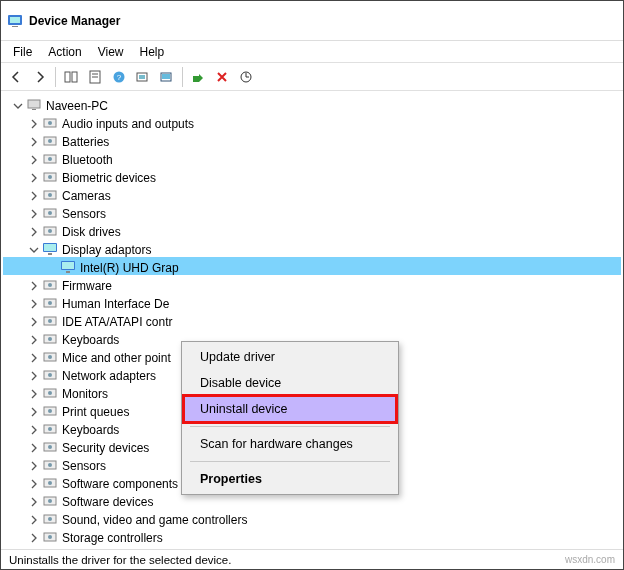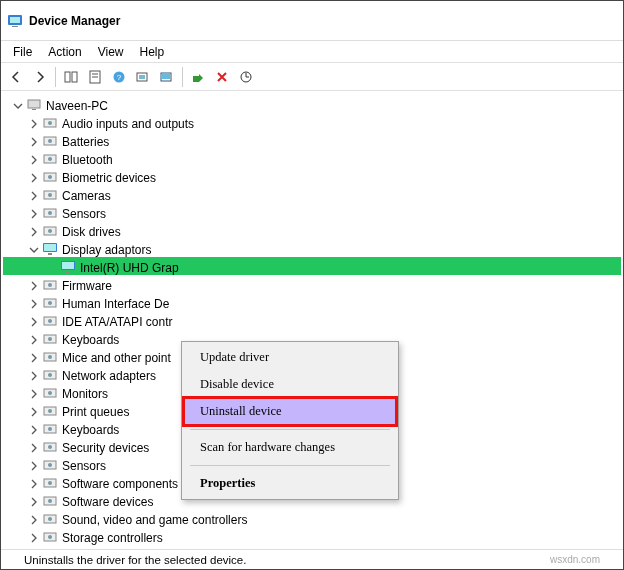--- a/index.html
+++ b/index.html
@@ -13,27 +13,27 @@
   .tb-btn { width: 22px; height: 22px; display: flex; align-items: center; justify-content: center; border: 1px solid transparent; }
   .tb-sep { width: 1px; height: 20px; background: #ccc; margin: 0 2px; }
   .tree-area { flex: 1; overflow: auto; padding: 4px 2px; font-size: 12px; position: relative; }
   .tree-item { display: flex; align-items: flex-end; height: 18px; white-space: nowrap; }
   .expander { width: 14px; height: 14px; display: inline-flex; align-items: center; justify-content: center; margin-right: 1px; }
   .expander svg { width: 10px; height: 10px; }
   .node-icon { width: 16px; height: 16px; margin-right: 4px; flex-shrink: 0; }
   .lvl0 { padding-left: 8px; }
   .lvl1 { padding-left: 24px; }
   .lvl2 { padding-left: 42px; }
-  .selected { background: #22c55e; }
+  .selected { background: #7dd3fc; }
   .context-menu { position: absolute; top: 250px; left: 180px; width: 218px; background: #f0f0f0; border: 1px solid #a0a0a0; box-shadow: 2px 3px 6px rgba(0,0,0,0.25); z-index: 10; padding: 2px; font-size: 12.5px; }
-  .cm-item { padding: 6px 16px; cursor: default; font-family: Liberation Serif, serif; }
+  .cm-item { padding: 6px 16px; cursor: default; }
   .cm-item.highlight { background: #c4b5fd; outline: 3px solid #e11; outline-offset: -1px; }
   .cm-sep { height: 1px; background: #c8c8c8; margin: 4px 6px; }
   .cm-item.bold { font-weight: 600; }
-  .status-bar { height: 20px; border-top: 1px solid #ddd; font-size: 11.5px; padding: 1px 23px; display: flex; align-items: center; justify-content: space-between; }
+  .status-bar { height: 20px; border-top: 1px solid #ddd; font-size: 11.5px; padding: 1px 8px; display: flex; align-items: center; justify-content: space-between; }
   .watermark { font-size: 10px; color: #aaa; }
 </style>
 </head>
 <body>
 
 <div class="window">
 
   <div class="title-bar">
     <span class="icon">
       <svg viewBox="0 0 16 16">

